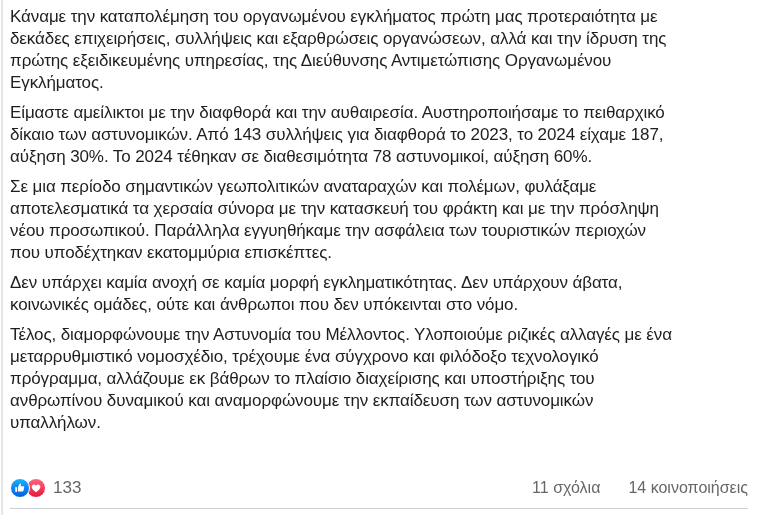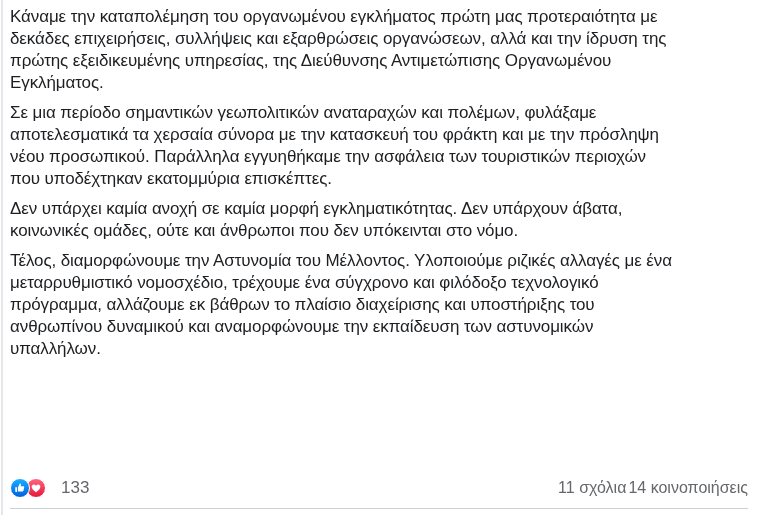--- a/index.html
+++ b/index.html
@@ -49,37 +49,38 @@
   .reaction-icon svg{width:12px;height:12px;display:block;}
   .reaction-icon.like{
     background:linear-gradient(var(--like-top),var(--like-bottom));
     z-index:2;position:relative;
   }
   .reaction-icon.love{
     background:linear-gradient(var(--love-top),var(--love-bottom));
     margin-left:-4px;z-index:1;position:relative;
   }
   .reaction-count{
-    margin-left:15px;font-size:17px;color:var(--muted);
+    margin-left:7px;font-size:17px;color:var(--muted);
   }
-  .meta-links{display:flex;align-items:center;gap:2px;}
+  .meta-links{display:flex;align-items:center;gap:28px;}
   .meta-links span{
     font-size:16px;color:var(--muted);cursor:pointer;
   }
   .divider{
     margin-top:6px;height:1px;background:var(--divider);width:100%;
   }
 </style>
 </head>
 <body>
 
 <div class="left-edge"></div>
 
 <div class="post-text">
   <p>Κάναμε την καταπολέμηση του οργανωμένου εγκλήματος πρώτη μας προτεραιότητα με δεκάδες επιχειρήσεις, συλλήψεις και εξαρθρώσεις οργανώσεων, αλλά και την ίδρυση της πρώτης εξειδικευμένης υπηρεσίας, της Διεύθυνσης Αντιμετώπισης Οργανωμένου Εγκλήματος.</p>
+  <p>Είμαστε αμείλικτοι με την διαφθορά και την αυθαιρεσία. Αυστηροποιήσαμε το πειθαρχικό δίκαιο των αστυνομικών. Από 143 συλλήψεις για διαφθορά το 2023, το 2024 είχαμε 187, αύξηση 30%. Το 2024 τέθηκαν σε διαθεσιμότητα 78 αστυνομικοί, αύξηση 60%.</p>
   <p>Σε μια περίοδο σημαντικών γεωπολιτικών αναταραχών και πολέμων, φυλάξαμε αποτελεσματικά τα χερσαία σύνορα με την κατασκευή του φράκτη και με την πρόσληψη νέου προσωπικού. Παράλληλα  εγγυηθήκαμε την ασφάλεια των τουριστικών περιοχών που υποδέχτηκαν εκατομμύρια επισκέπτες.</p>
   <p>Δεν υπάρχει καμία ανοχή σε καμία μορφή εγκληματικότητας. Δεν υπάρχουν άβατα, κοινωνικές ομάδες, ούτε και άνθρωποι που δεν υπόκεινται στο νόμο.</p>
   <p>Τέλος, διαμορφώνουμε την Αστυνομία του Μέλλοντος. Υλοποιούμε ριζικές αλλαγές με ένα μεταρρυθμιστικό νομοσχέδιο, τρέχουμε ένα σύγχρονο και φιλόδοξο τεχνολογικό πρόγραμμα, αλλάζουμε εκ βάθρων το πλαίσιο διαχείρισης και υποστήριξης του ανθρωπίνου δυναμικού και αναμορφώνουμε την εκπαίδευση των αστυνομικών υπαλλήλων.</p>
 </div>
 
 <div class="engagement">
   <div class="engagement-row">
     <div class="reaction-summary">
       <span class="reaction-icon like">
         <svg viewBox="0 0 16 16" aria-hidden="true">

